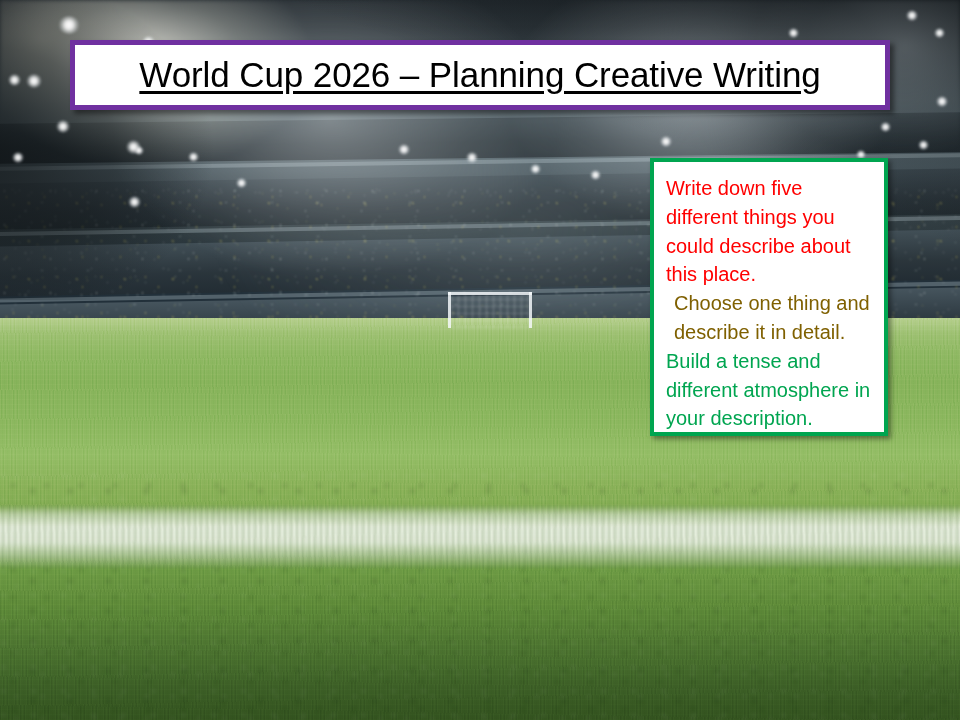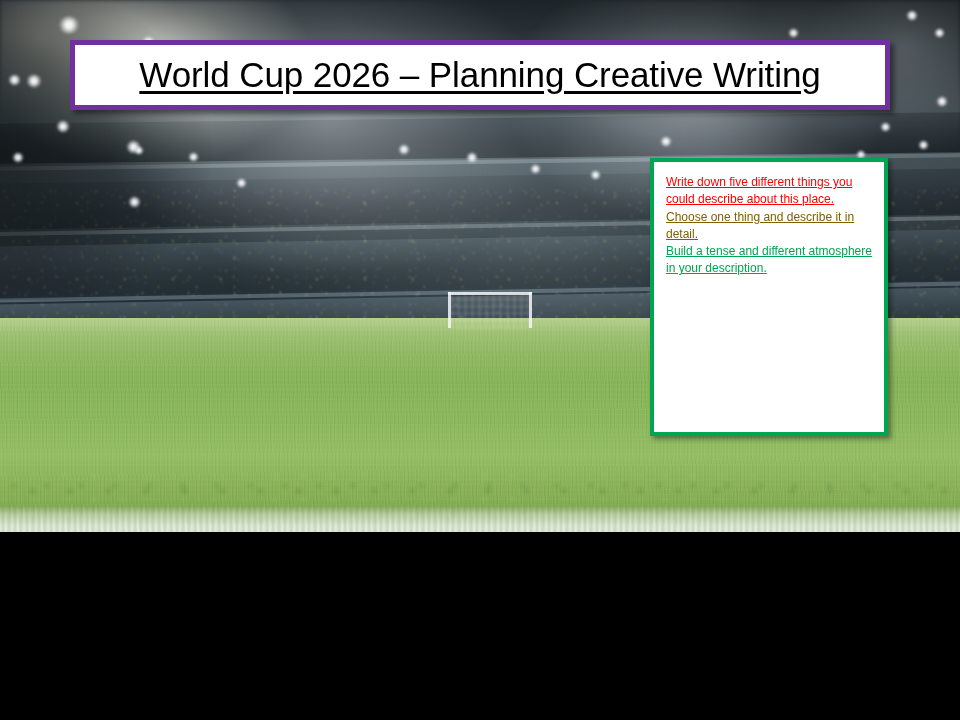--- a/index.html
+++ b/index.html
@@ -7,21 +7,21 @@
     padding: 0;
     background: #000;
   }
   body {
     font-family: "Liberation Sans", sans-serif;
   }
 
   #slide {
     position: relative;
     width: 960px;
-    height: 532px;
+    height: 720px;
     overflow: hidden;
     background: #0c4a6e;
   }
 
   
   .bg-layer { position: absolute; left: 0; top: 0; width: 960px; height: 720px; }
 
   
   .bg-sky {
     background:
@@ -223,28 +223,27 @@
     left: 650px; top: 158px;
     width: 238px; height: 278px;
     background: #ffffff;
     border: 4px solid #00A550;
     box-sizing: border-box;
     box-shadow: 3px 3px 5px rgba(0,0,0,0.40);
     padding: 12px 10px 8px 12px;
   }
   .task-line {
     font-family: "Liberation Sans", sans-serif;
-    font-size: 12px;
+    font-size: 20px;
     line-height: 1.44;
     margin: 0;
     font-weight: 400;
-    text-decoration: underline;
   }
   .task-line.red   { color: #FF0000; }
-  .task-line.olive { color: #7F6000; }
+  .task-line.olive { color: #7F6000; margin-left: 8px; }
   .task-line.green { color: #00A550; }
 </style>
 </head>
 <body>
 
 <div id="slide">
 
   <div class="bg-layer bg-sky"></div>
   <div class="bg-layer bg-tiers">
     <div class="tier t1"></div>

